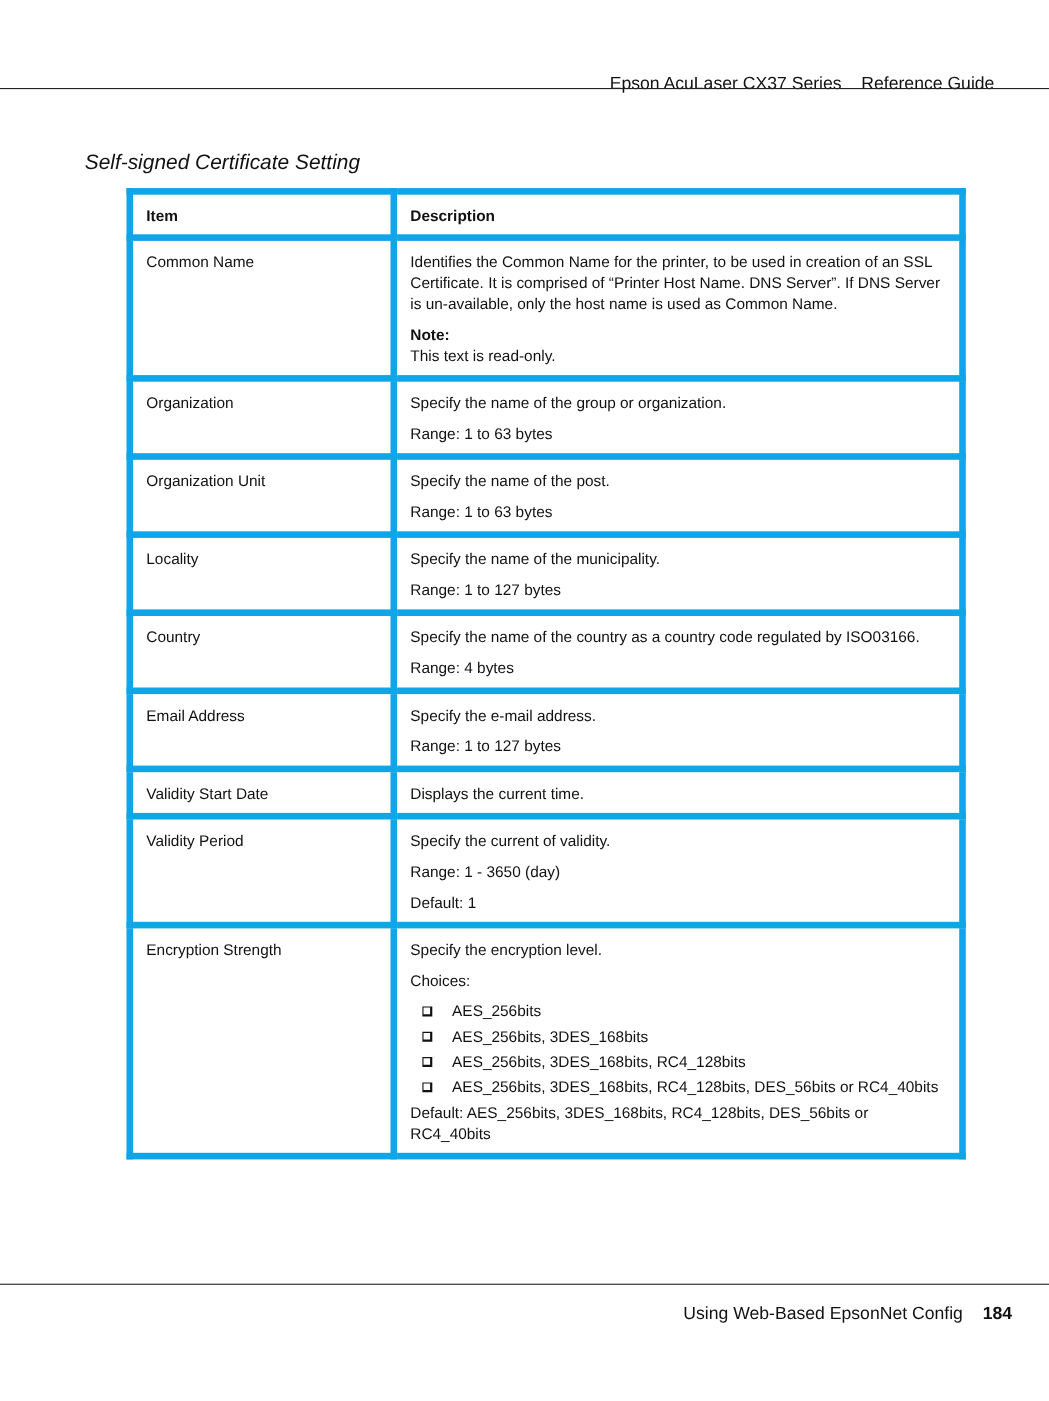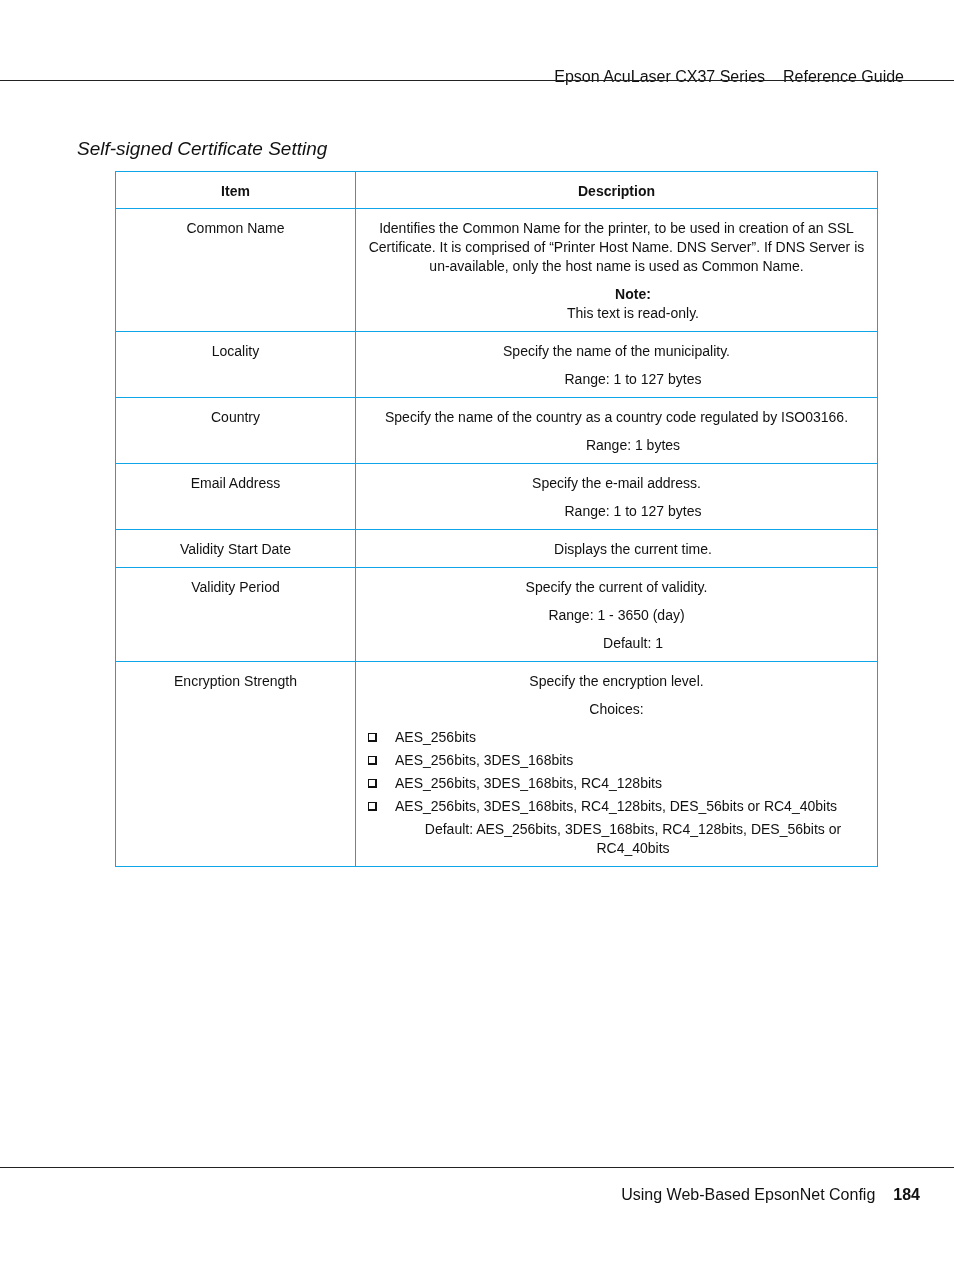--- a/index.html
+++ b/index.html
@@ -2,28 +2,28 @@
 <html><head>
 <meta charset="utf-8">
 <style>
   html, body { margin:0; padding:0; background:#ffffff; }
   body { width:954px; height:1274px; position:relative; font-family:"Liberation Sans", sans-serif; color:#111; overflow:hidden; }
   .header-text { position:absolute; top:68px; right:50px; font-size:16px; white-space:nowrap; }
   .header-text span.sep { display:inline-block; width:18px; }
   .header-rule { position:absolute; top:80px; left:0; width:954px; height:1px; background:#222; }
   .section-title { position:absolute; top:138px; left:77px; font-size:19px; font-style:italic; font-family:"Liberation Sans", sans-serif; }
   table.spec { position:absolute; top:171px; left:115px; width:763px; border-collapse:collapse; font-size:14px; }
-  table.spec th, table.spec td { border:1px solid #0ea5e9; vertical-align:top; text-align:center; padding:10px 12px 8px 12px; line-height:19px; }
+  table.spec th, table.spec td { border:6px solid #0ea5e9; vertical-align:top; text-align:left; padding:10px 12px 8px 12px; line-height:19px; }
   table.spec th { font-weight:bold; padding-top:10px; padding-bottom:7px; }
   table.spec col.c1 { width:240px; }
   .desc p { margin:0 0 9px 0; }
-  .desc p:last-child { margin-bottom:0;margin-left:33px; }
+  .desc p:last-child { margin-bottom:0; }
   .note-label { font-weight:bold; display:block; }
   .choices { list-style:none; margin:0 0 4px 0; padding:0; }
-  .choices li { margin:0 0 4px 0; display:flex; align-items:center; }
+  .choices li { margin:0 0 4px 11px; display:flex; align-items:center; }
   .box { display:inline-block; width:9px; height:9px; border:1px solid #111; border-right-width:2px; border-bottom-width:2px; margin-right:18px; flex:0 0 auto; box-sizing:border-box; }
   .footer-rule { position:absolute; top:1167px; left:0; width:954px; height:1px; background:#222; }
   .footer-text { position:absolute; top:1186px; right:34px; font-size:16px; white-space:nowrap; }
   .footer-text .page { font-weight:bold; margin-left:18px; }
 </style>
 </head>
 <body>
 
 <div class="header-text">
   <span>Epson AcuLaser CX37 Series</span><span class="sep"></span><span>Reference Guide</span>
@@ -45,31 +45,45 @@
   </thead>
   <tbody>
     <tr>
       <td>Common Name</td>
       <td class="desc">
         <p>Identifies the Common Name for the printer, to be used in creation of an SSL Certificate. It is comprised of “Printer Host Name. DNS Server”. If DNS Server is un-available, only the host name is used as Common Name.</p>
         <p><span class="note-label">Note:</span><span>This text is read-only.</span></p>
       </td>
     </tr>
     <tr>
+      <td>Organization</td>
+      <td class="desc">
+        <p>Specify the name of the group or organization.</p>
+        <p>Range: 1 to 63 bytes</p>
+      </td>
+    </tr>
+    <tr>
+      <td>Organization Unit</td>
+      <td class="desc">
+        <p>Specify the name of the post.</p>
+        <p>Range: 1 to 63 bytes</p>
+      </td>
+    </tr>
+    <tr>
       <td>Locality</td>
       <td class="desc">
         <p>Specify the name of the municipality.</p>
         <p>Range: 1 to 127 bytes</p>
       </td>
     </tr>
     <tr>
       <td>Country</td>
       <td class="desc">
         <p>Specify the name of the country as a country code regulated by ISO03166.</p>
-        <p>Range: 1 bytes</p>
+        <p>Range: 4 bytes</p>
       </td>
     </tr>
     <tr>
       <td>Email Address</td>
       <td class="desc">
         <p>Specify the e-mail address.</p>
         <p>Range: 1 to 127 bytes</p>
       </td>
     </tr>
     <tr>

